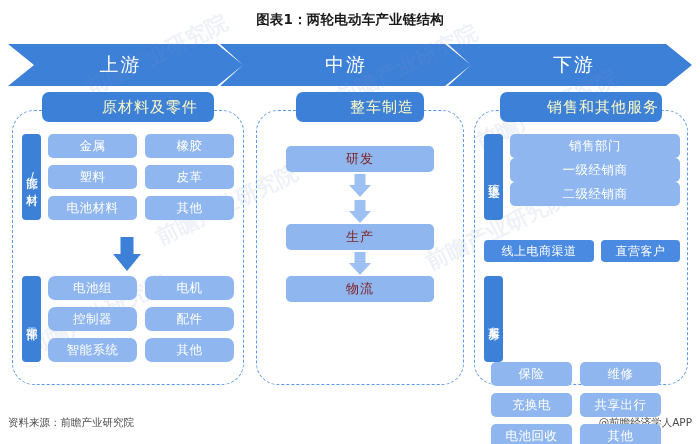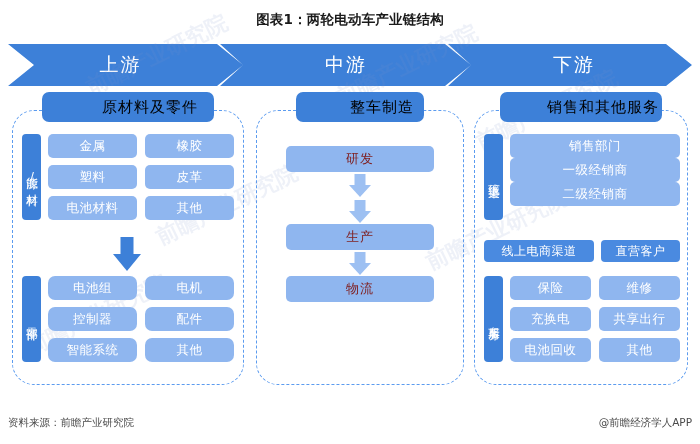--- a/index.html
+++ b/index.html
@@ -52,21 +52,21 @@
   }
   .col.left  { left: 12px;  width: 232px; }
   .col.mid   { left: 256px; width: 208px; }
   .col.right { left: 474px; width: 214px; }
 
   
   .head {
     position: absolute; top: 92px; height: 30px;
     background: #3d80d8; border-radius: 7px;
     display: flex; align-items: center; justify-content: center;
-    color: #000000; font-size: 15px; letter-spacing: 1px;
+    color: #fef9c3; font-size: 15px; letter-spacing: 1px;
     z-index: 4;
     padding-left: 44px;
   }
   .head.h1 { left: 42px;  width: 172px; }
   .head.h2 { left: 296px; width: 128px; }
   .head.h3 { left: 500px; width: 162px; }
 
   
   .group { position: absolute; display: flex; z-index: 3; }
   .vlabel {
@@ -134,21 +134,21 @@
     display: flex; gap: 7px; z-index: 3;
   }
   .row-channels .dbox {
     background: #4a8ae0; border-radius: 4px; color: #fff;
     font-size: 12px; display: flex; align-items: center; justify-content: center;
     letter-spacing: .5px;
   }
   .row-channels .dbox.c1 { width: 110px; }
   .row-channels .dbox.c2 { width: 79px; }
 
-  .g-after { left: 484px; top: 276px; width: 196px; height: 86px; }
+  .g-after { left: 484px; top: 276px; width: 196px; height: 86px; flex-direction: column; }
   .g-after .vlabel { width: 19px; height: 86px; }
   .g-after .grid   { width: 170px; height: 86px; margin-left: 7px; }
   .g-after .cell   { width: 81px; height: 24px; margin-bottom: 7px; }
   .g-after .cell:nth-child(odd) { margin-right: 8px; }
 
   
   .footer-left {
     position: absolute; left: 8px; bottom: 14px;
     font-size: 10.5px; color: #4a4a4a;
   }

